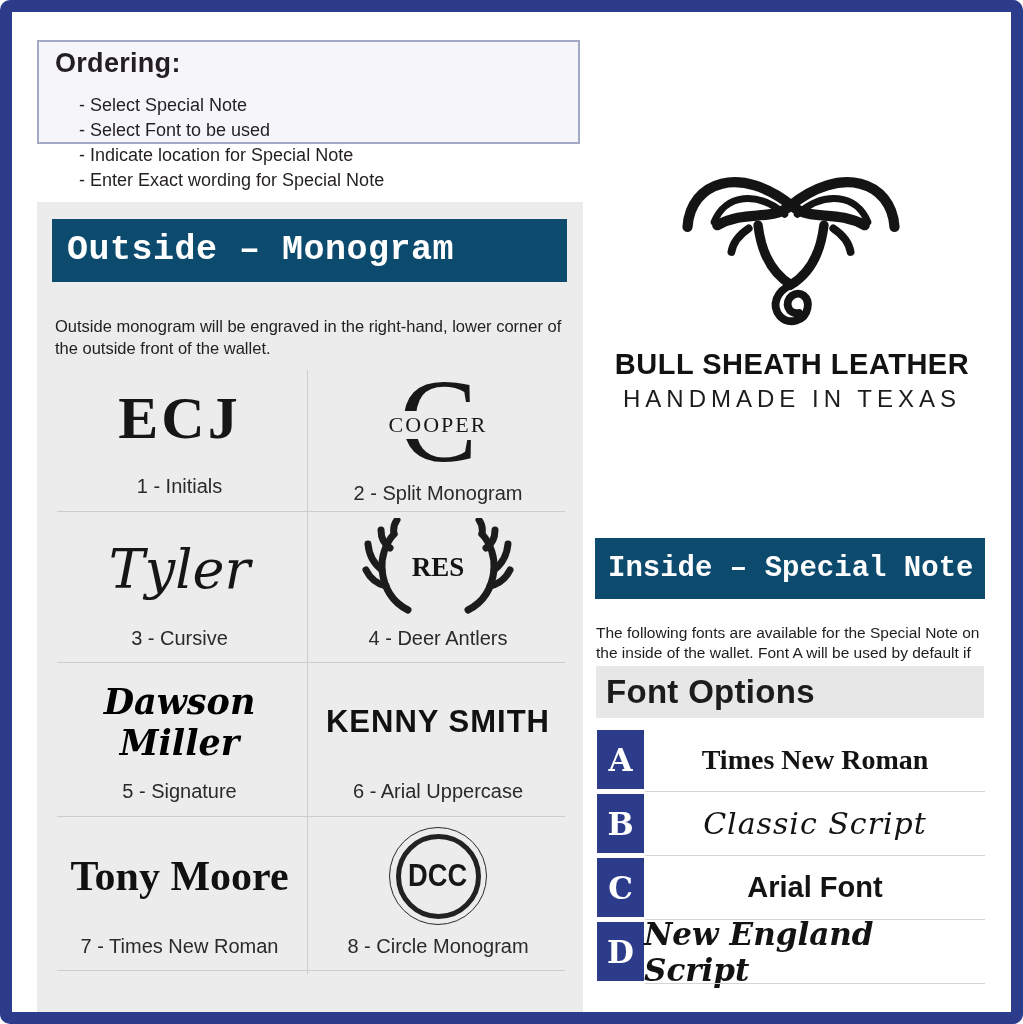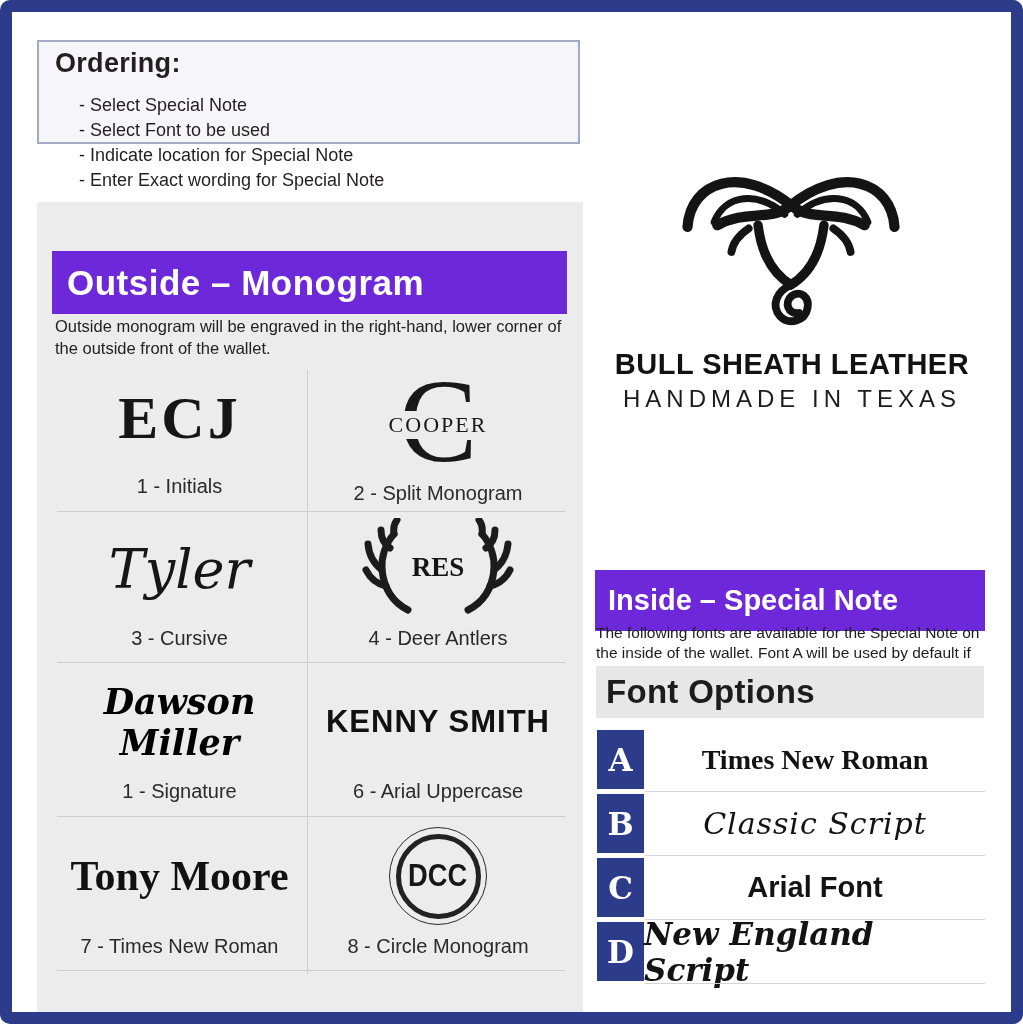--- a/index.html
+++ b/index.html
@@ -19,22 +19,22 @@
   }
   .ordering-title{font-size:27px;font-weight:bold;margin:0 0 4px 0;letter-spacing:.3px;}
   .ordering-list{list-style:none;margin:14px;padding:0 0 0 10px;}
   .ordering-list li{font-size:18px;line-height:25px;}
   
   .left-panel{
     position:absolute;left:37px;top:202px;width:546px;height:810px;
     background:#ececec;
   }
   .band{
-    background:#6d28d9;color:#ffffff;
-    font-family:Liberation Sans, sans-serif;font-weight:bold;margin-top:32px;
+    background:#0c4a6e;color:#ffffff;
+    font-family:Liberation Mono, monospace;font-weight:bold;
   }
   .outside-band{
     position:absolute;left:15px;top:17px;width:515px;height:63px;
     font-size:35px;line-height:63px;padding-left:15px;box-sizing:border-box;
     letter-spacing:.5px;
   }
   .outside-desc{
     position:absolute;left:18px;top:96px;width:512px;
     font-size:16.5px;line-height:22px;color:#222;
   }
@@ -181,21 +181,21 @@
         <text x="90" y="58" text-anchor="middle" font-family="Liberation Serif, serif" font-weight="bold" font-size="27" fill="#141414">RES</text>
       </svg>
     </div>
     <div class="caption">4 - Deer Antlers</div>
   </div>
 
   <div class="cell c-r3 c-col1">
     <div class="sample-area">
         <span class="s-signature">Dawson Miller</span>
       </div>
-    <div class="caption">1 - Signature</div>
+    <div class="caption">5 - Signature</div>
   </div>
 
   <div class="cell c-r3 c-col2">
     <div class="sample-area">
         <span class="s-arialuc">KENNY SMITH</span>
       </div>
     <div class="caption">6 - Arial Uppercase</div>
   </div>
 
   <div class="cell c-r4 c-col1">

